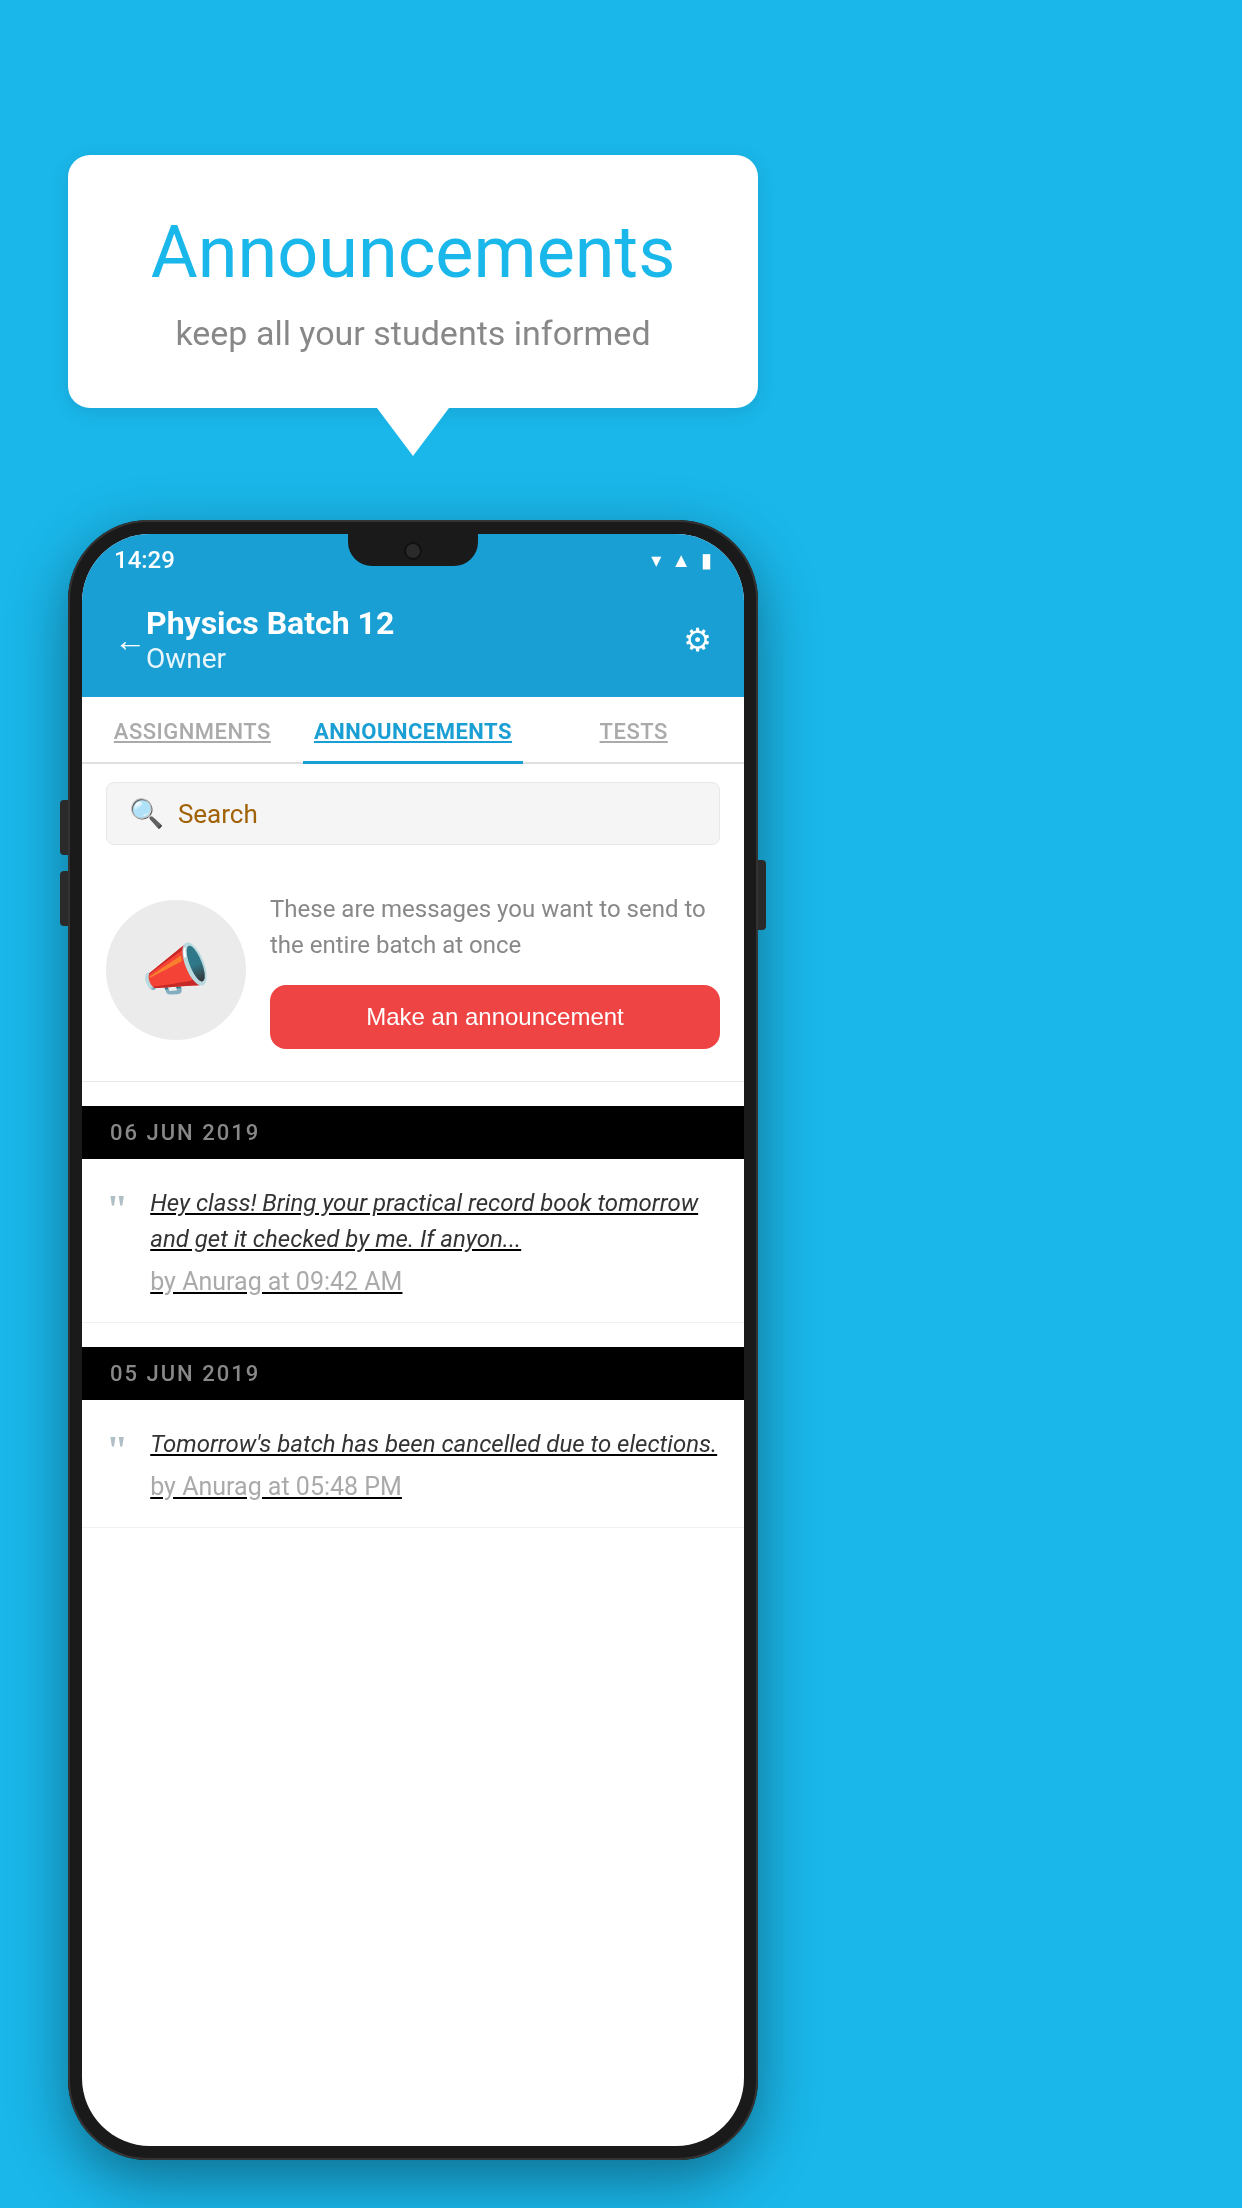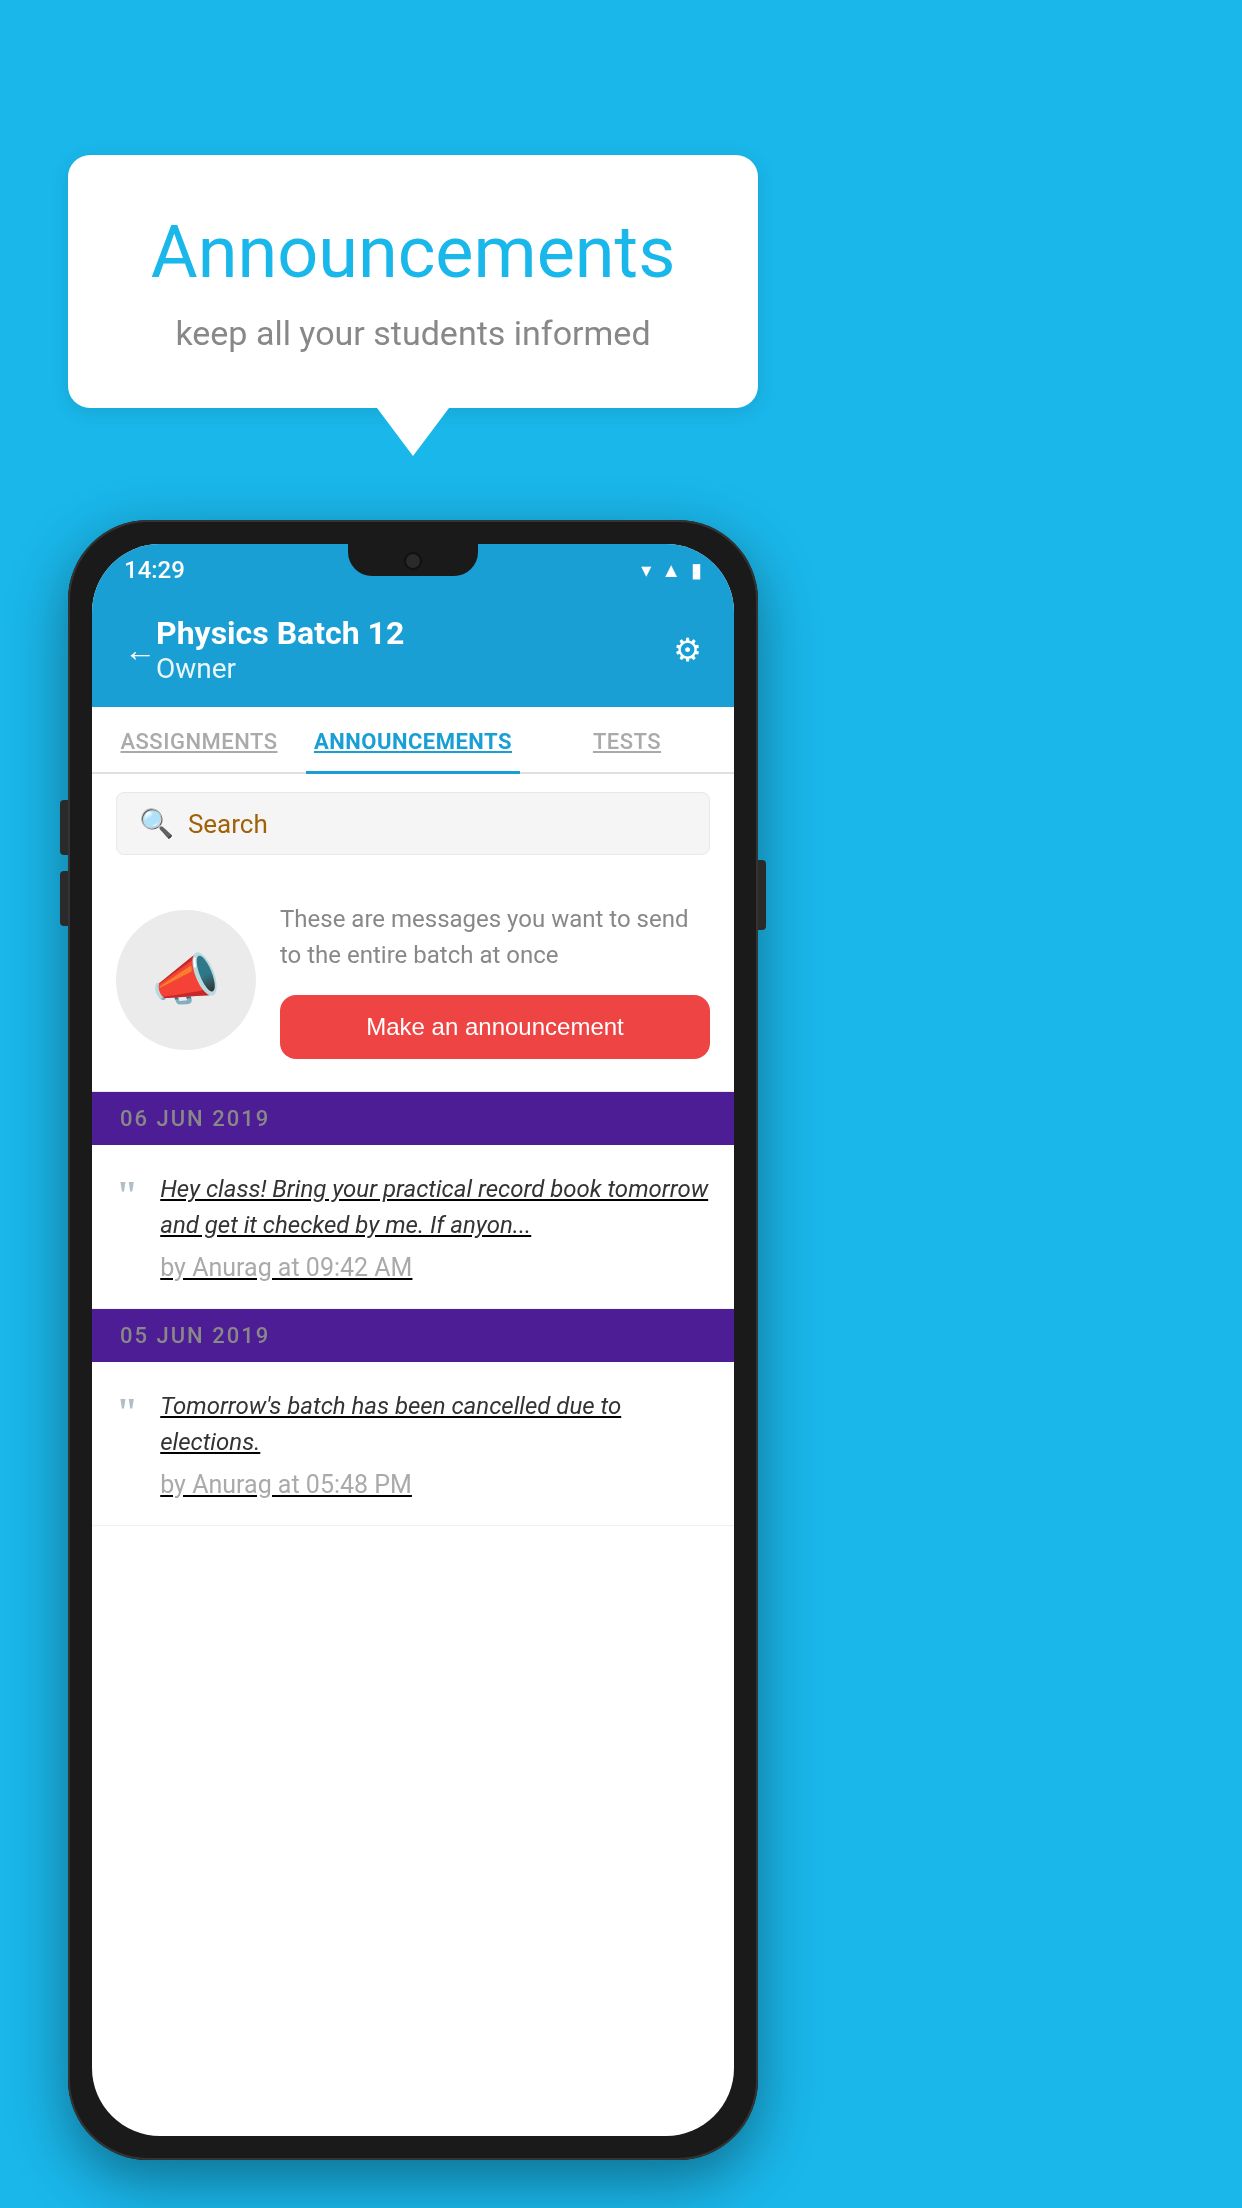--- a/index.html
+++ b/index.html
@@ -58,21 +58,21 @@
       left: 68px;
       width: 690px;
       height: 1640px;
     }
 
     .phone-outer {
       width: 100%;
       height: 100%;
       background: #1a1a1a;
       border-radius: 80px;
-      padding: 24px;
+      padding: 14px;
       box-shadow: 0 20px 60px rgba(0,0,0,0.4), inset 0 0 0 2px #333;
       position: relative;
     }
 
     .phone-inner {
       width: 100%;
       height: 100%;
       background: white;
       border-radius: 68px;
       overflow: hidden;
@@ -277,24 +277,25 @@
       padding: 18px 28px;
       font-size: 24px;
       font-weight: 500;
       cursor: pointer;
       width: 100%;
       text-align: center;
     }
 
     
     .date-separator {
-      background: #4c1d95;
+      background: #000000;
       padding: 14px 28px;
       display: flex;
       gap: 10px;
+      margin-top: 24px;
     }
 
     .date-text {
       color: #888;
       font-size: 22px;
       font-weight: 500;
       letter-spacing: 2px;
     }
 
     

